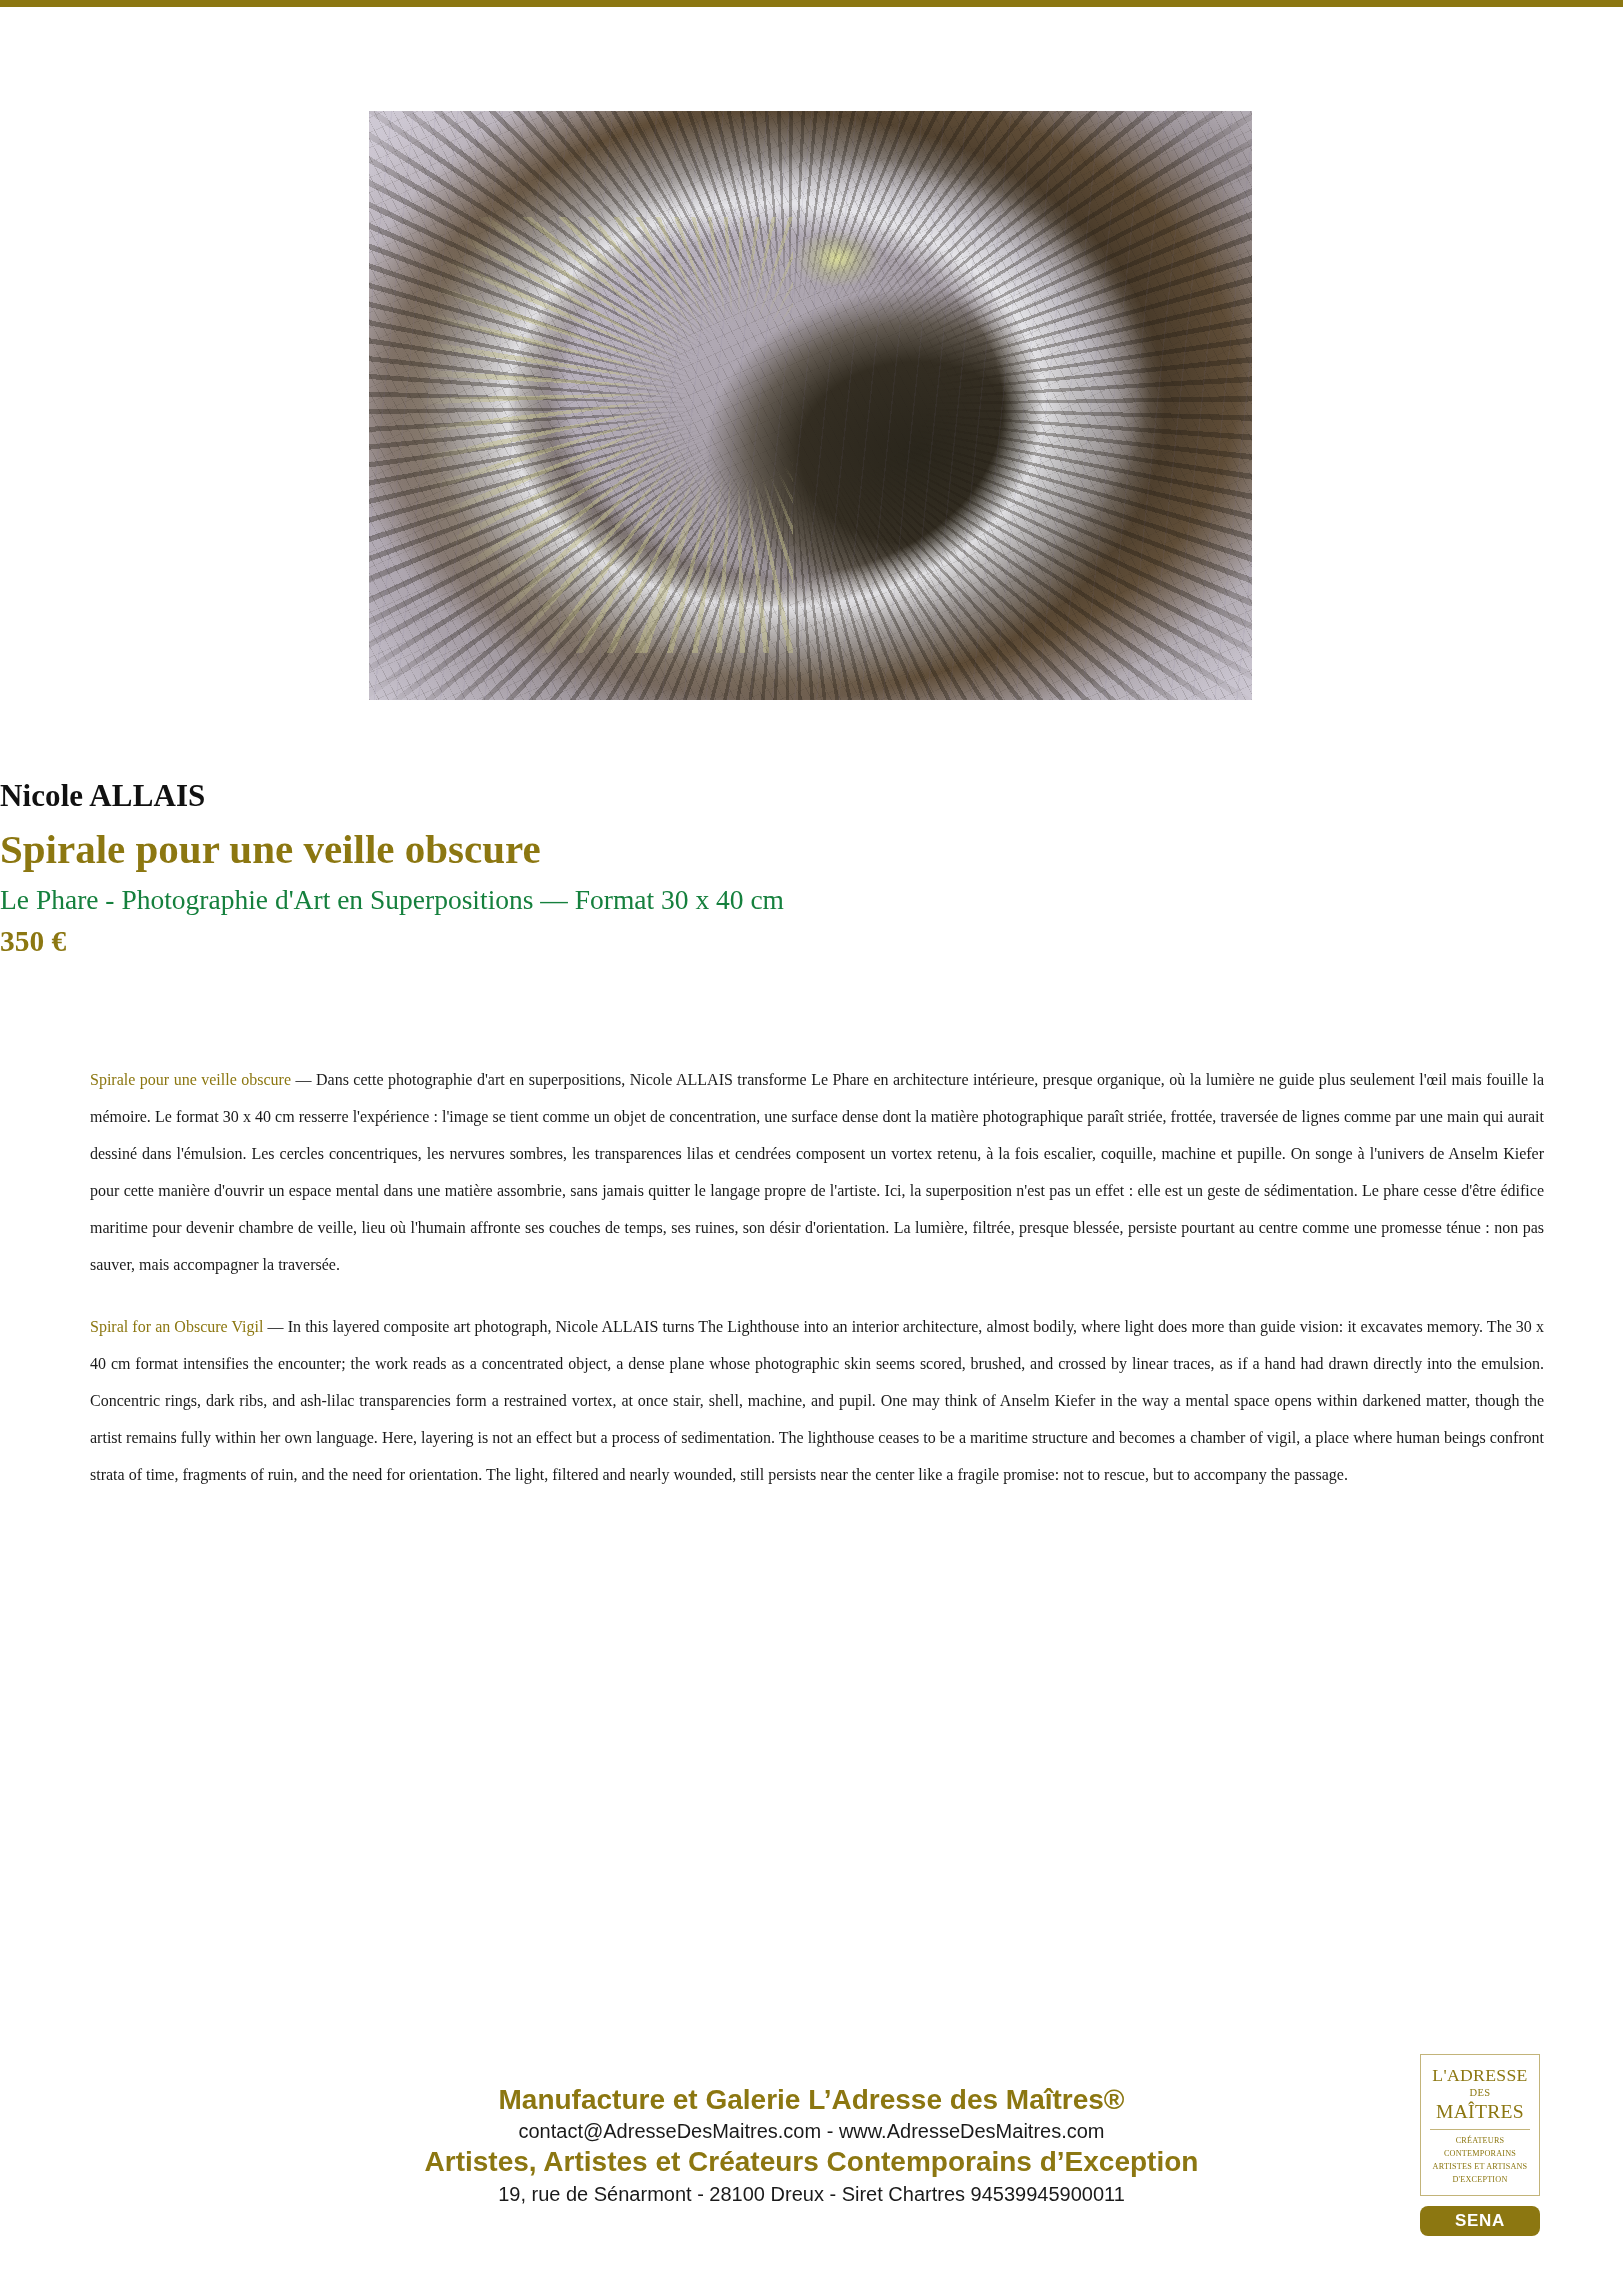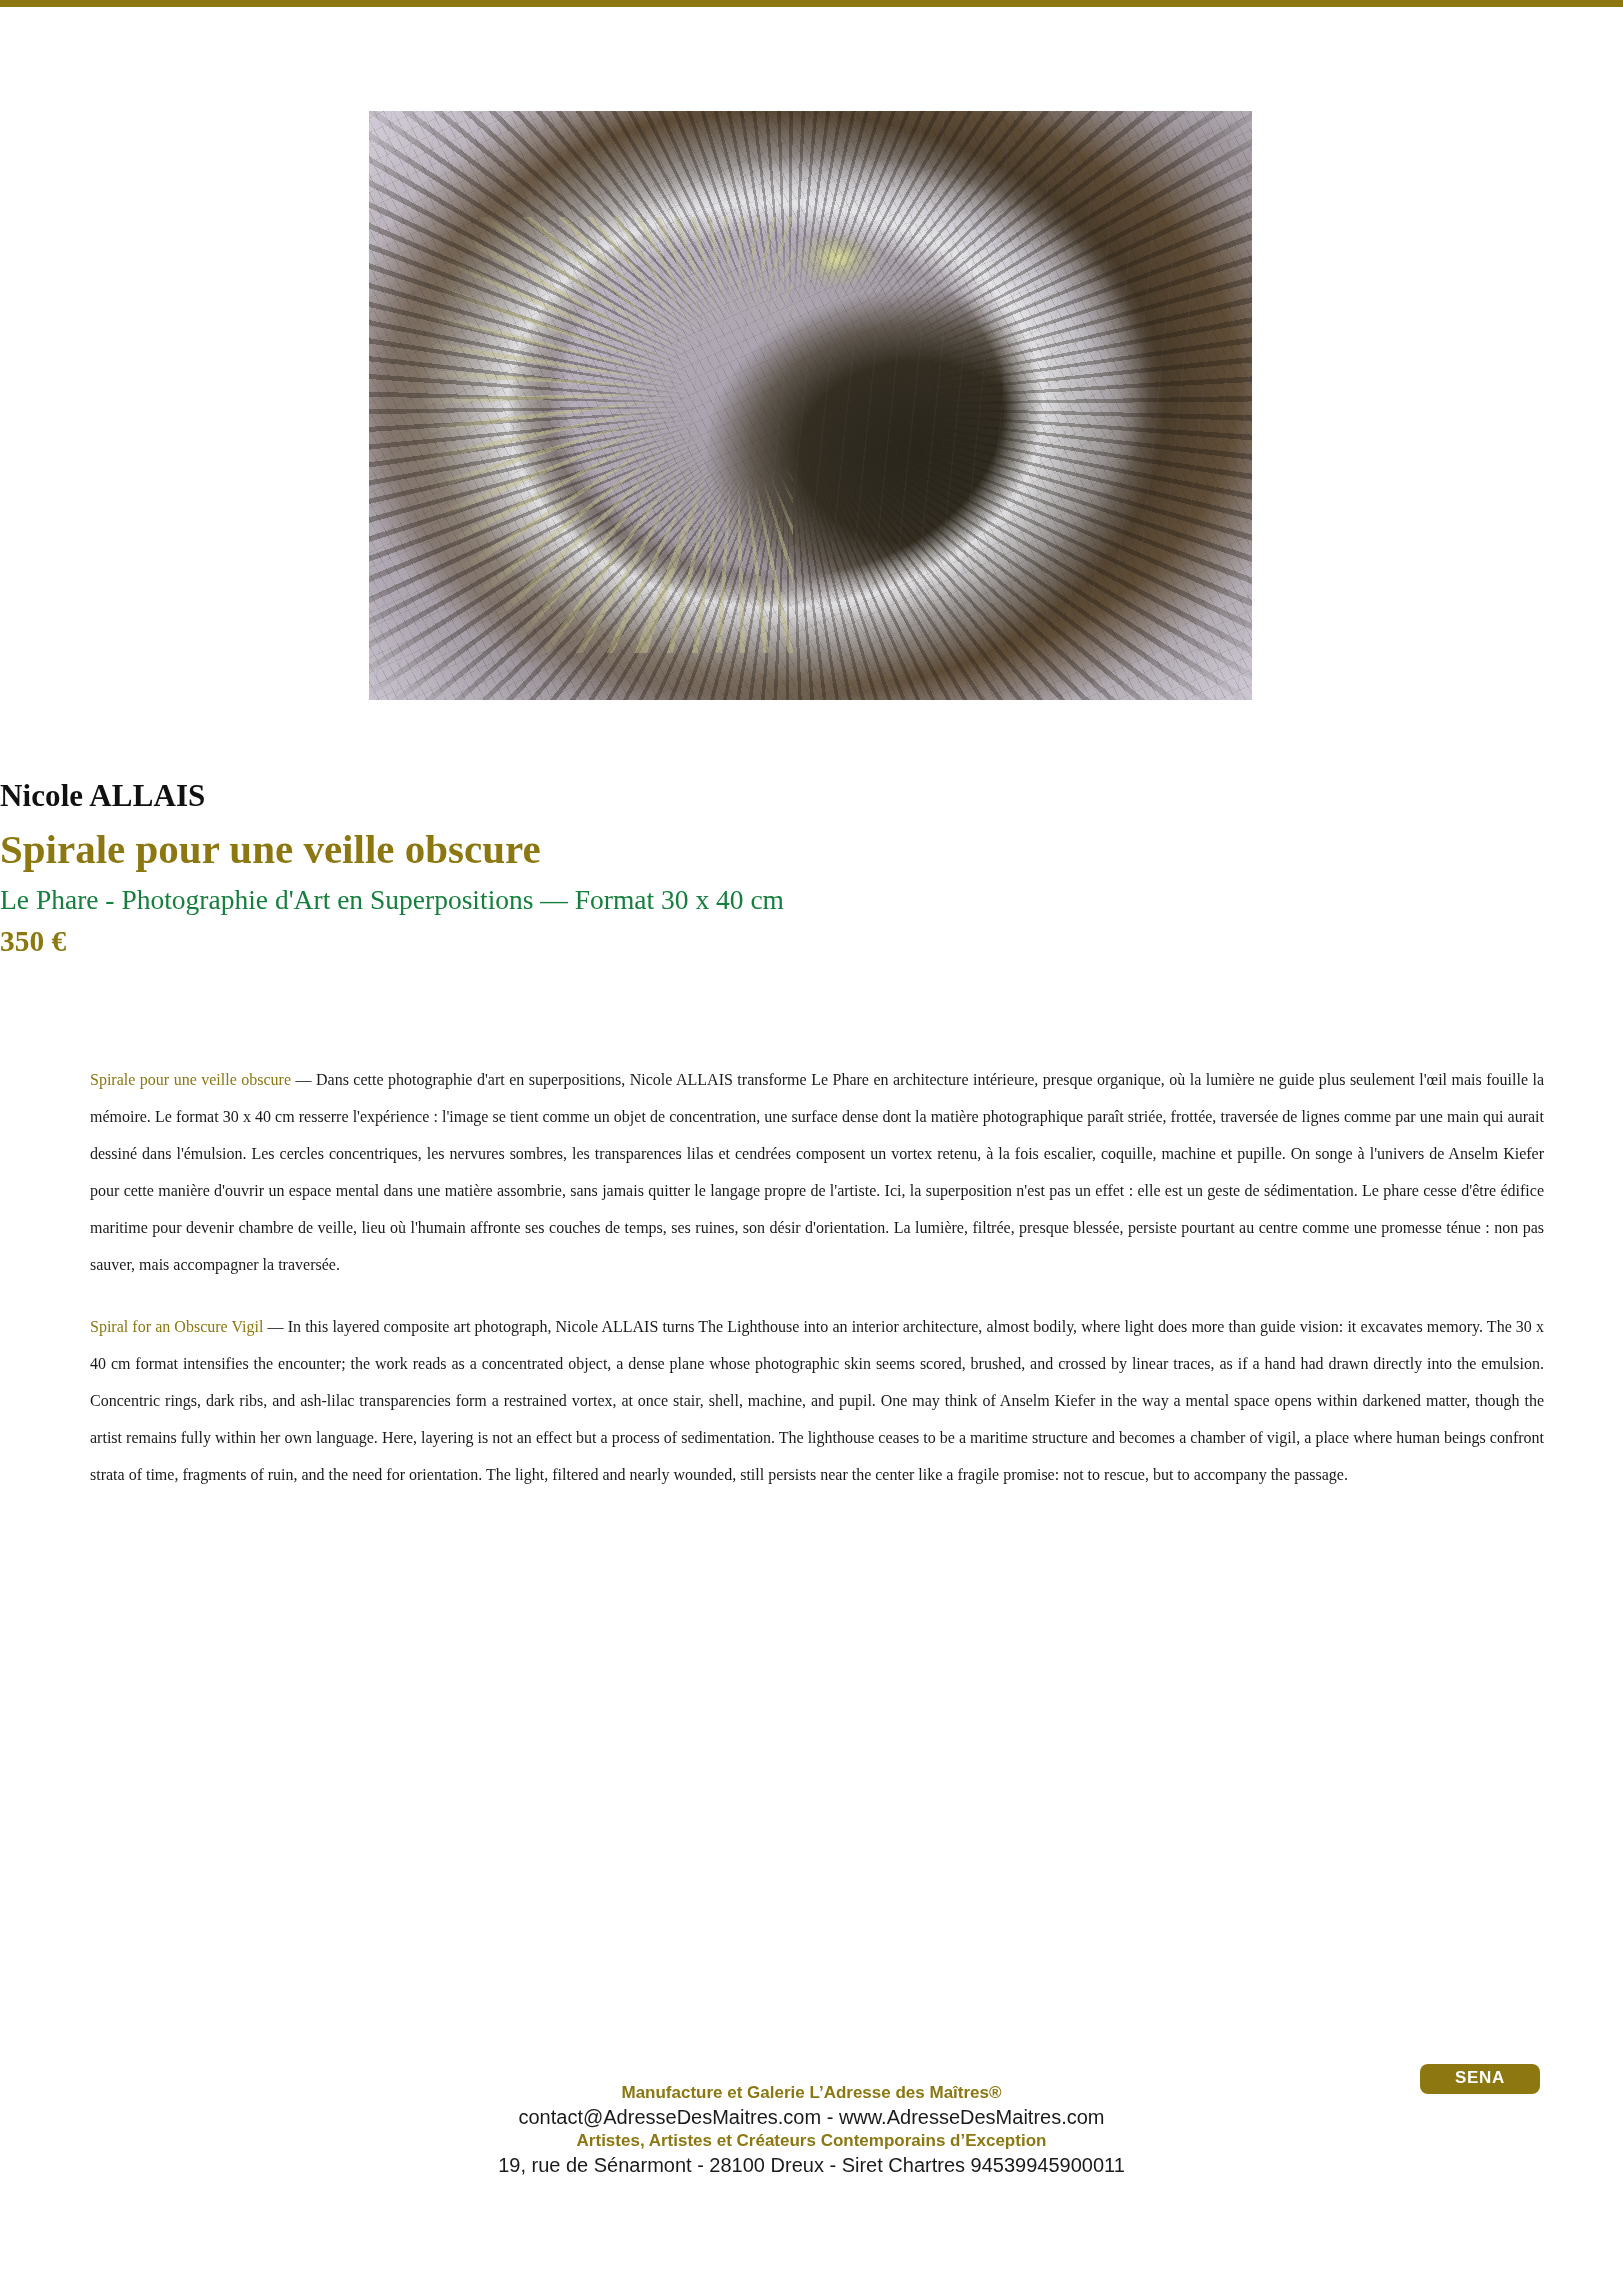--- a/index.html
+++ b/index.html
@@ -189,21 +189,21 @@
     position: absolute;
     left: 0;
     top: 2082px;
     width: 1623px;
     text-align: center;
     font-family: "Liberation Sans", sans-serif;
   }
   .footer-line { line-height: 1.30; }
   .footer-strong {
     font-weight: bold;
-    font-size: 17px;
+    font-size: 28px;
     color: #8C7711;
   }
   .footer-plain {
     font-size: 20px;
     color: #1a1a1a;
   }
 
   
   .logo-block {
     position: absolute;
@@ -287,15 +287,24 @@
 </div>
 
 <div class="footer">
   <div class="footer-line footer-strong">Manufacture et Galerie L’Adresse des Maîtres®</div>
   <div class="footer-line footer-plain">contact@AdresseDesMaitres.com - www.AdresseDesMaitres.com</div>
   <div class="footer-line footer-strong">Artistes, Artistes et Créateurs Contemporains d’Exception</div>
   <div class="footer-line footer-plain">19, rue de Sénarmont - 28100 Dreux - Siret Chartres 94539945900011</div>
 </div>
 
 <div class="logo-block">
+  <div class="logo-card">
+    <div class="logo-l1">L'ADRESSE</div>
+    <div class="logo-l2">DES</div>
+    <div class="logo-l3">MAÎTRES</div>
+    <div class="logo-rule"></div>
+    <div class="logo-sub">CRÉATEURS CONTEMPORAINS</div>
+    <div class="logo-sub">ARTISTES ET ARTISANS</div>
+    <div class="logo-sub">D'EXCEPTION</div>
+  </div>
   <div class="sena-badge">SENA</div>
 </div>
 
 
 </body></html>

